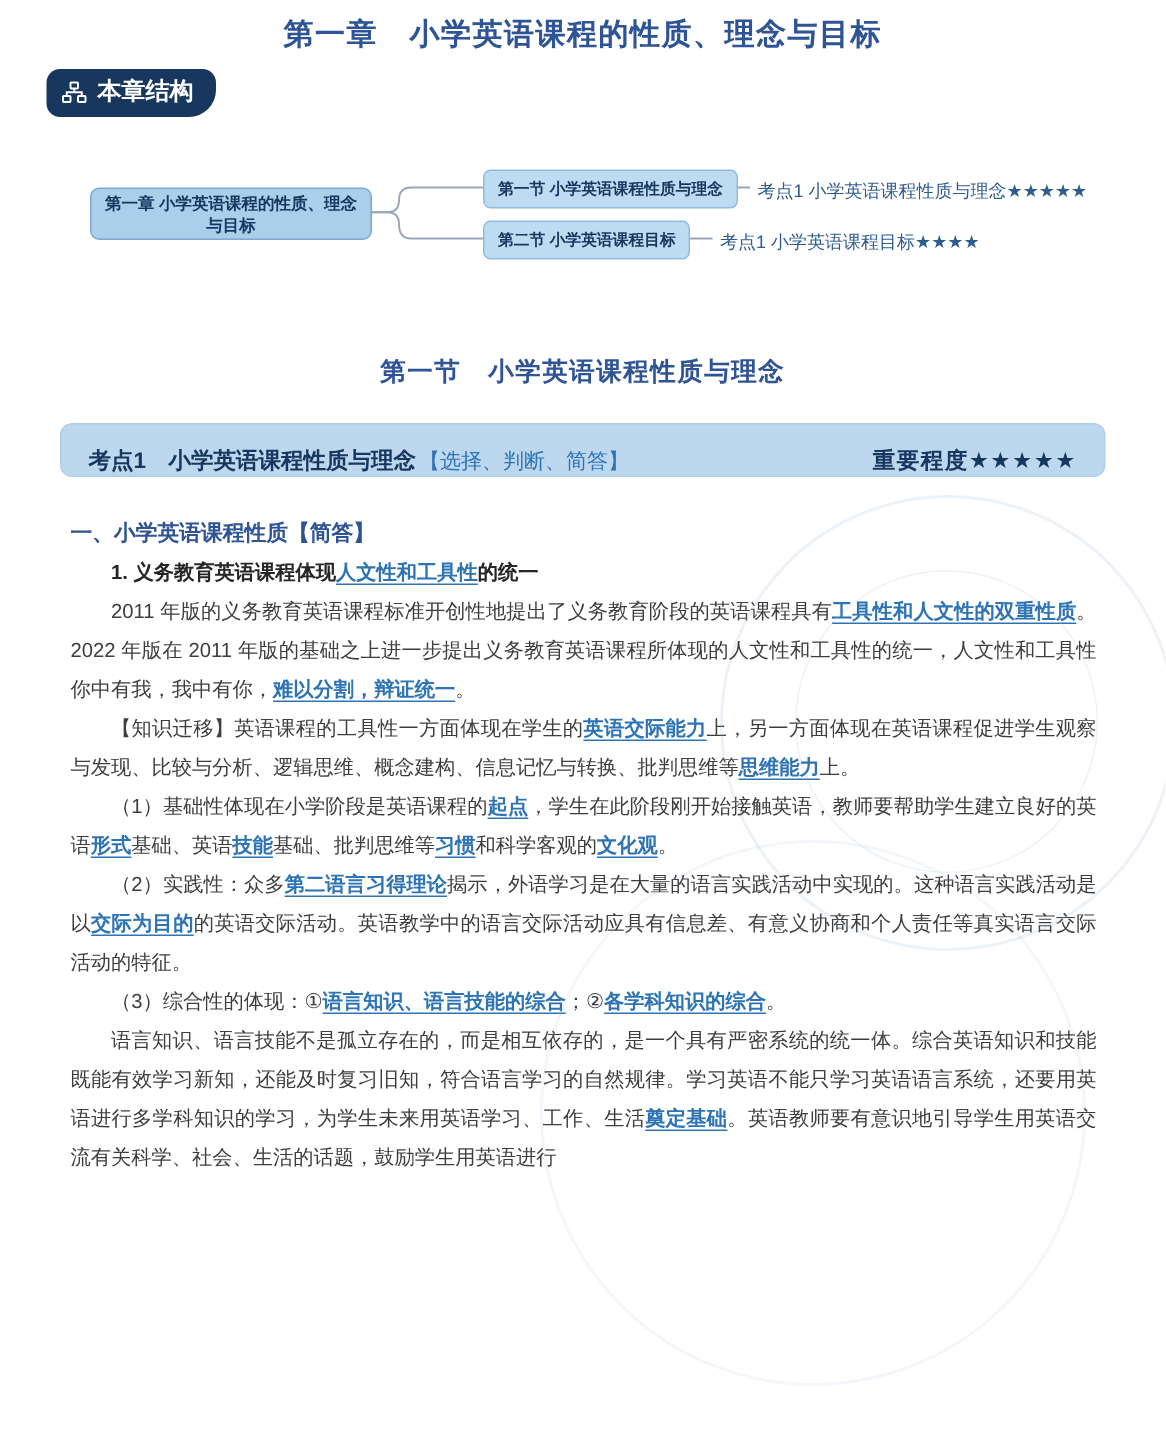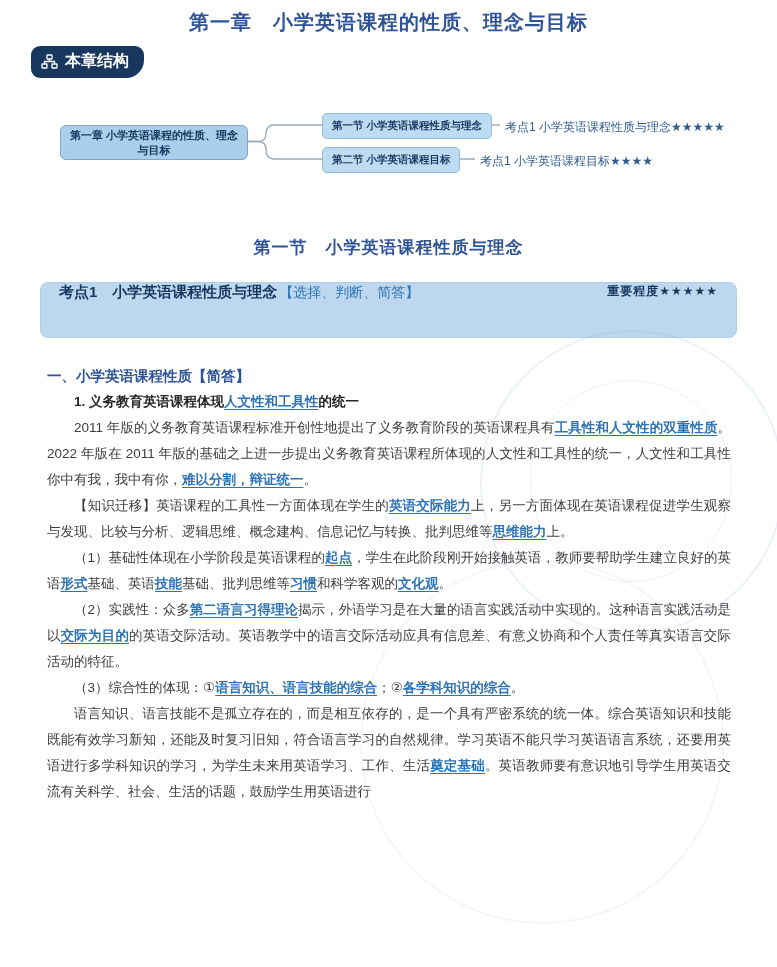--- a/index.html
+++ b/index.html
@@ -42,28 +42,28 @@
   .d-node2{left:322px;top:49px;}
   .d-leaf{position:absolute;color:#2F5C8F;font-size:12px;white-space:nowrap;}
   .d-leaf1{left:505px;top:21px;}
   .d-leaf2{left:480px;top:55px;}
 
   .section-title{
     margin:34px 0 0;text-align:center;
     color:#2F5496;font-size:17px;font-weight:bold;letter-spacing:1px;
   }
   .banner{
-    margin:23px 40px 0;height:56px;background:#BDD7EE;border:1px solid #AFCEE9;
-    border-radius:8px;display:flex;align-items:flex-start;justify-content:space-between;
+    margin:23px 40px 0;height:36px;background:#BDD7EE;border:1px solid #AFCEE9;
+    border-radius:8px;display:flex;align-items:flex-end;justify-content:space-between;
     padding:0 18px;box-sizing:border-box;
   }
   .banner-left{display:flex;align-items:baseline;}
   .banner-title{color:#17375E;font-size:15px;font-weight:bold;}
   .banner-tags{color:#2E74B5;font-size:14px;margin-left:2px;}
-  .banner-importance{color:#17375E;font-size:12px;font-weight:bold;letter-spacing:1px;}
+  .banner-importance{color:#17375E;font-size:15px;font-weight:bold;letter-spacing:1px;}
 
   .content{margin:9px 46px 0 47px;font-size:13.5px;line-height:26px;text-align:justify;}
   .content p{margin:0;}
   .blk.p{text-indent:2em;}
   .blk.hblue{color:#2F5496;font-weight:bold;font-size:14.5px;text-indent:0;margin-top:25px;}
   .blk.hbold{font-weight:bold;color:#262626;text-indent:2em;}
   .term{color:#2E74B5;font-weight:bold;text-decoration:underline;text-underline-offset:3px;}
 </style>
 </head>
 <body>

